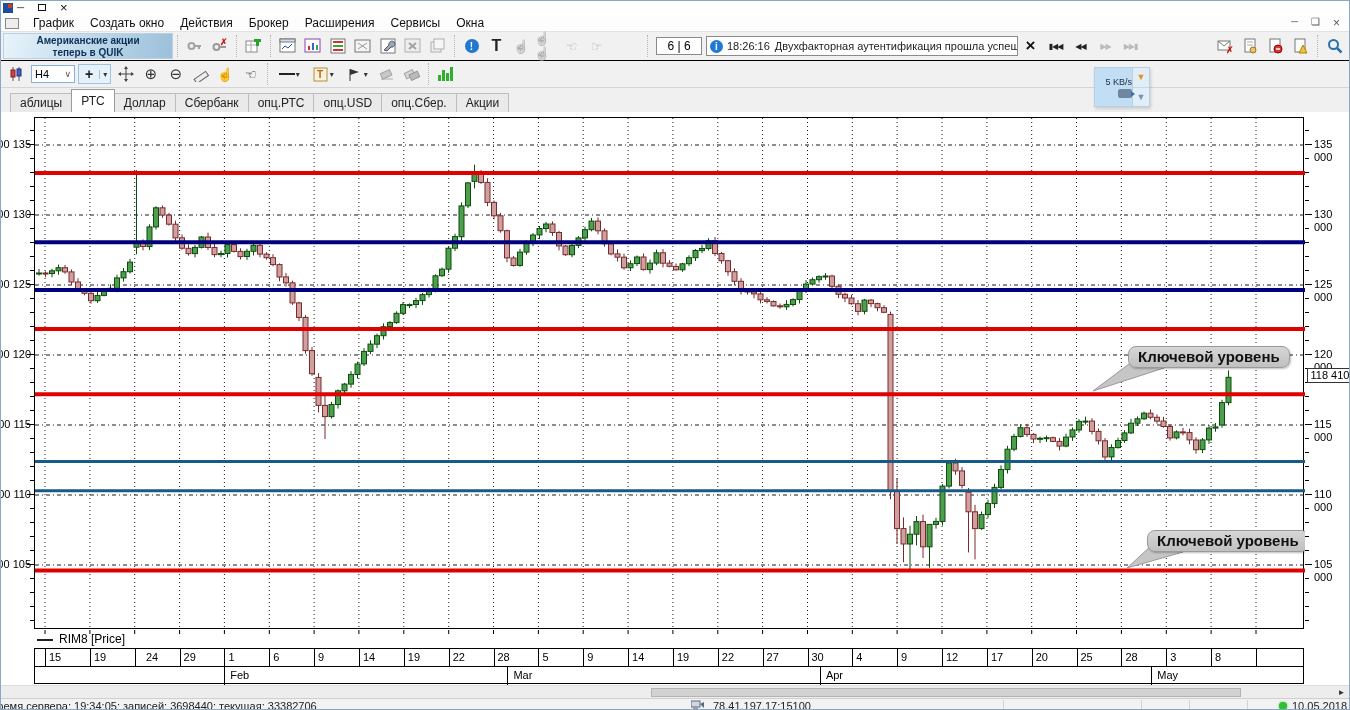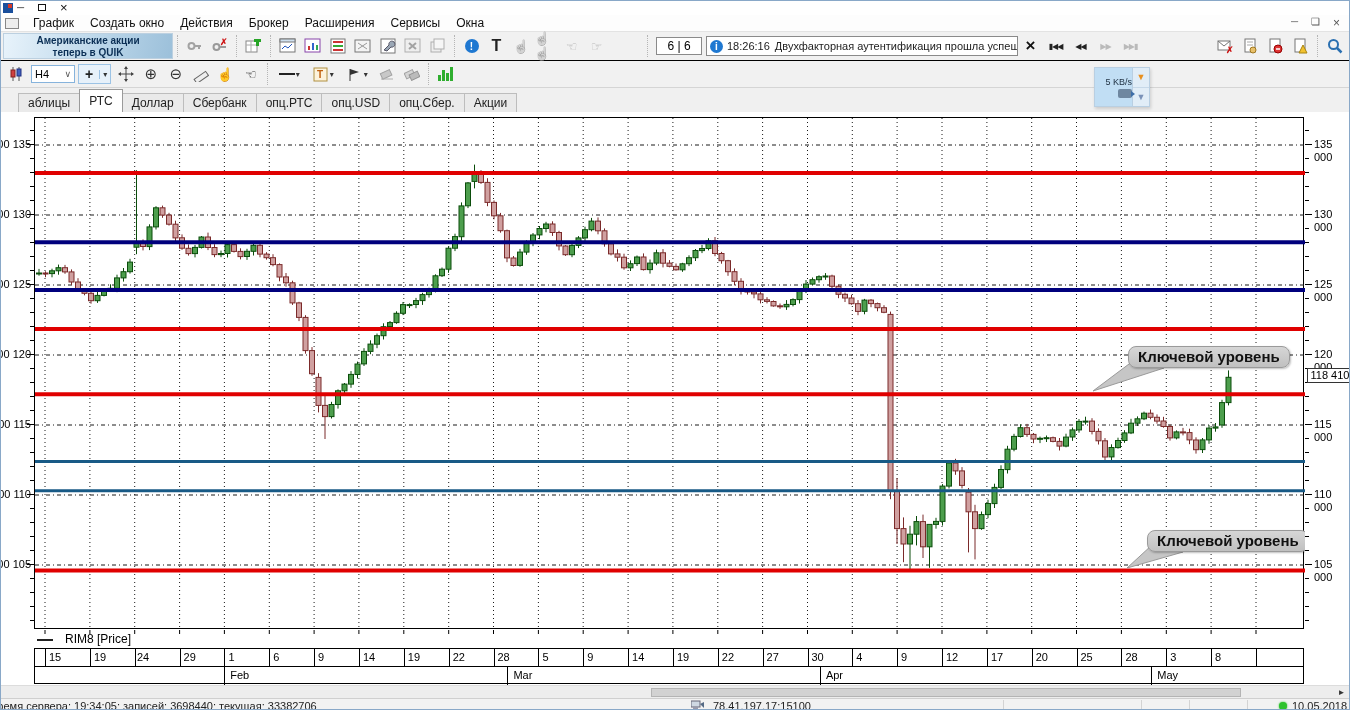--- a/index.html
+++ b/index.html
@@ -38,38 +38,38 @@
   .combo2{width:44px;height:18px;background:#fff;border:1px solid #86b3dc;display:flex;align-items:center;font-size:11px;padding:0 3px;margin:0 3px;flex:0 0 auto}
   .combo2 .arr{margin-left:auto;font-size:9px;color:#555}
   .splitbtn{height:20px;border:1px solid #9cc3e5;background:#e7f1fa;display:flex;align-items:center;flex:0 0 auto;margin-right:2px}
   .splitbtn .main{padding:0 6px;font-size:14px;font-weight:bold;color:#222}
   .splitbtn .drop{border-left:1px solid #9cc3e5;font-size:8px;padding:0 3px;color:#333}
   .caret{font-size:8px;color:#333;margin-left:1px}
   .volbars{display:flex;align-items:flex-end;gap:1px;height:14px}
   .volbars i{width:3px;background:#2fae2f;display:block}
 
   
-  .tabsbar{height:24px;background:#f0f0f0;display:flex;align-items:flex-end;padding-left:17px}
+  .tabsbar{height:24px;background:#f0f0f0;display:flex;align-items:flex-end;padding-left:9px}
   .tab{height:19px;padding:2px 9px 0;font-size:12px;color:#222;background:#eaeaea;border:1px solid #bdbdbd;border-bottom:none;margin-right:-1px;white-space:nowrap}
   .tab.active{height:23px;background:#fff;padding-top:4px;border-color:#9a9a9a;position:relative;z-index:2}
 
   
   .chart-canvas{position:relative;height:573px;background:#fff;overflow:hidden}
   .plot{position:absolute;left:33px;top:5px;width:1270px;height:512px;border:1px solid #000}
   .plot svg{position:absolute;left:0;top:0;overflow:visible}
   .co-wrap{position:absolute;left:0;top:0;width:1270px;height:512px;overflow:hidden}
   .callout{position:absolute;background:linear-gradient(#d6d6d6,#c0c0c0);border:1px solid #9a9a9a;border-radius:8px;font-size:15px;font-weight:bold;color:#111;padding:1px 9px 2px;white-space:nowrap;box-shadow:1px 1px 2px rgba(0,0,0,.25)}
   .ytick{position:absolute;height:1px;background:#000}
   .ylab{position:absolute;font-size:11px;color:#000;height:13px;line-height:13px}
   .lax{position:absolute;left:0;top:0;width:30px;height:540px;overflow:hidden}
   .lab-l{position:absolute;right:0;width:60px;text-align:right;font-size:11px;color:#000;white-space:nowrap;direction:rtl}
   .pricetag{position:absolute;left:1306px;width:46px;height:15px;background:#fff;border:1px solid #333;font-size:11px;line-height:13px;text-align:center}
   .legendrow{position:absolute;left:0;top:520px;height:15px;width:100%;font-size:12px;color:#000}
   .legendline{position:absolute;left:36px;top:7px;width:16px;height:2px;background:#222}
-  .legendtext{position:absolute;left:64px;top:0}
+  .legendtext{position:absolute;left:58px;top:0}
   .dateaxis{position:absolute;left:33px;top:536px;width:1270px;height:36px;border:1px solid #000;background:#fff}
   .drow-div{position:absolute;left:0;top:17px;width:100%;height:1px;background:#000}
   .dcell-b{position:absolute;top:0;width:1px;height:17px;background:#000}
   .dcell-l{position:absolute;top:2px;font-size:11px;color:#000}
   .mon-b{position:absolute;top:18px;width:1px;height:18px;background:#000}
   .mon-l{position:absolute;top:20px;font-size:11px;color:#000}
 
   
   .netwidget{position:absolute;left:1093px;top:66px;width:56px;height:40px;background:rgba(222,236,248,.85);border:1px solid #b9cfe2;display:flex;z-index:50;box-shadow:1px 2px 3px rgba(0,0,0,.15)}
   .nw-left{width:38px;border-right:1px solid #b9cfe2;background:rgba(190,220,243,.9);display:flex;flex-direction:column;align-items:flex-end;justify-content:center}
@@ -829,21 +829,21 @@
       <span class="legendline"></span>
       <span class="legendtext">RIM8 [Price]</span>
     </div>
     <div class="dateaxis" id="dateaxis">
       <div class="drow-div"></div>
     <div class="dcell-b" style="left: 10px;"></div>
         <div class="dcell-l" style="left: 14px;">15</div>
         <div class="dcell-b" style="left: 54.9px;"></div>
         <div class="dcell-l" style="left: 58.9px;">19</div>
         <div class="dcell-b" style="left: 99.7px;"></div>
-        <div class="dcell-l" style="left: 102px;">24</div>
+        <div class="dcell-l" style="left: 111px;">24</div>
         <div class="dcell-b" style="left: 144.6px;"></div>
         <div class="dcell-l" style="left: 148.6px;">29</div>
         <div class="dcell-b" style="left: 189.4px;"></div>
         <div class="dcell-l" style="left: 193.4px;">1</div>
         <div class="dcell-b" style="left: 234.3px;"></div>
         <div class="dcell-l" style="left: 238.3px;">6</div>
         <div class="dcell-b" style="left: 279.1px;"></div>
         <div class="dcell-l" style="left: 283.1px;">9</div>
         <div class="dcell-b" style="left: 323.9px;"></div>
         <div class="dcell-l" style="left: 327.9px;">14</div>

